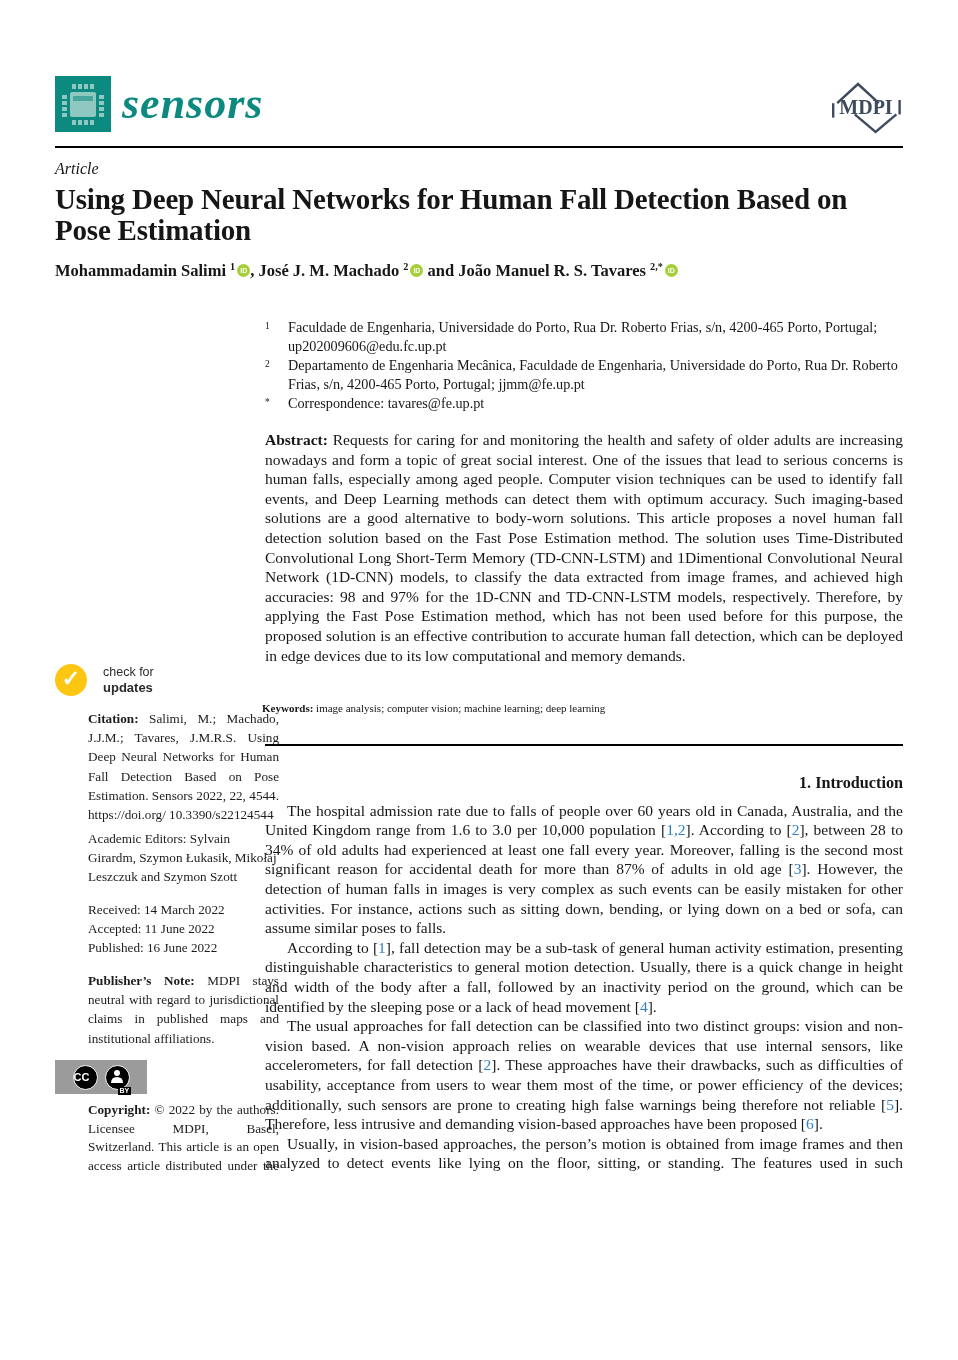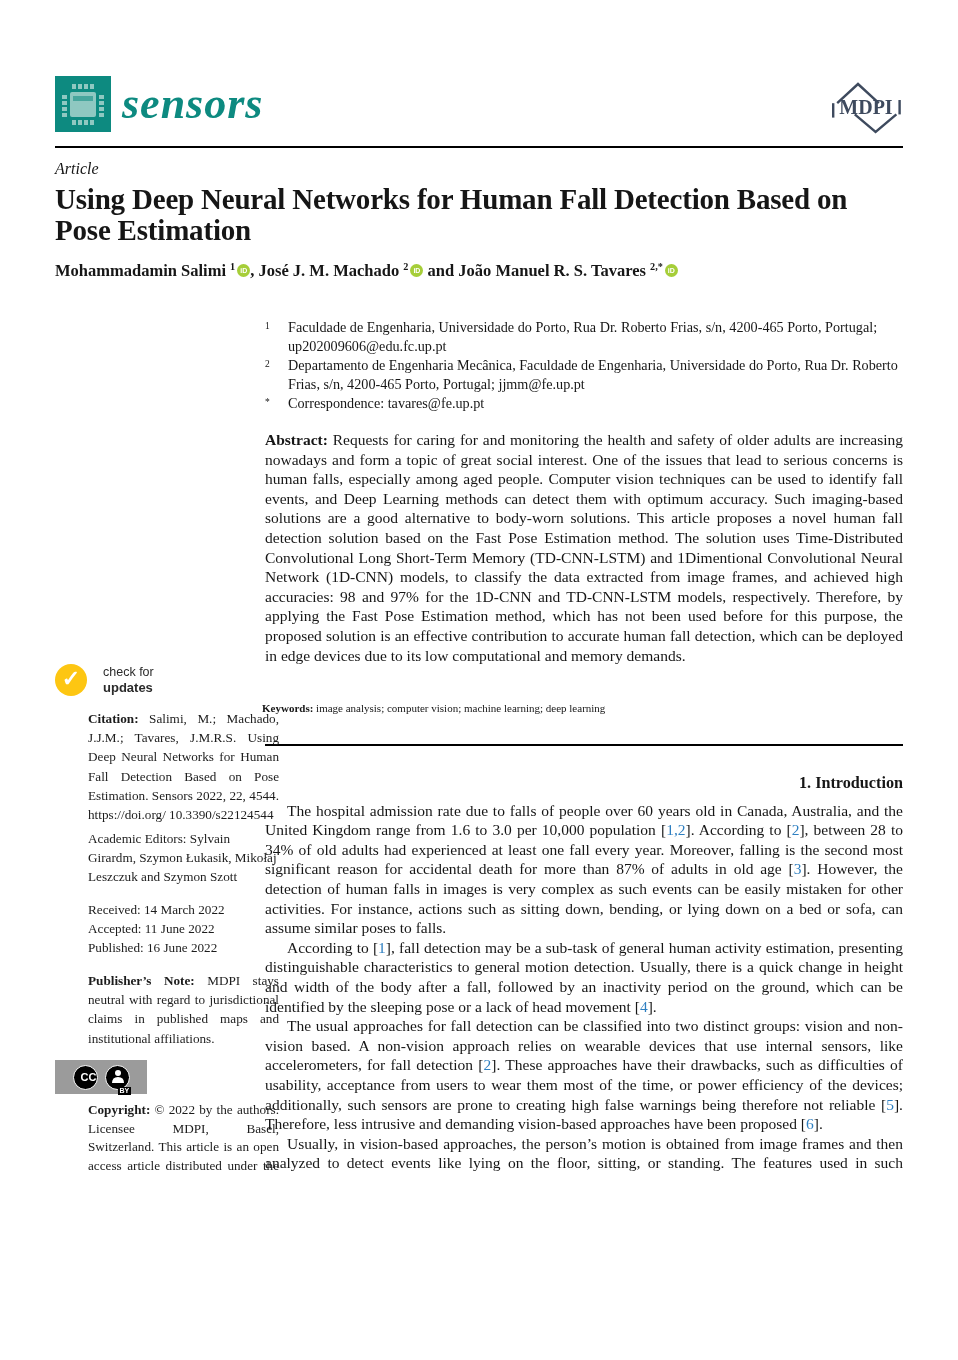--- a/index.html
+++ b/index.html
@@ -55,21 +55,21 @@
   .side{position:absolute;left:55px;width:191px;font-size:13.2px;line-height:19.2px;color:#1c1c1c;margin-left:33px;}
   .side.justify{text-align:justify;}
   .side-citation{top:709px;}
   .side-editors{top:829px;}
   .side-dates{top:900px;}
   .side-pubnote{top:971px;}
   .cc-badge{position:absolute;left:55px;top:1060px;width:92px;height:34px;background:#9b9b9b;
             display:flex;align-items:center;justify-content:center;gap:7px;cursor:pointer;}
   .cc-circle{width:25px;height:25px;border-radius:50%;background:#000;border:1.5px solid #fff;
              color:#fff;font-family:"Liberation Sans",sans-serif;font-weight:bold;font-size:11px;
-             text-align:right;line-height:22px;position:relative;}
+             text-align:left;line-height:22px;position:relative;}
   .cc-by-tag{position:absolute;left:12px;bottom:-6px;background:#000;color:#fff;font-size:7px;
              line-height:8px;padding:0 2px;font-family:"Liberation Sans",sans-serif;}
   .side-copyright{top:1101px;line-height:18.6px;}
 
   
   .footer-rule{position:absolute;left:55px;top:1302px;width:848px;height:1.6px;background:#000;}
   .footer-left{position:absolute;left:55px;top:1349px;font-size:13.8px;}
   .footer-right{position:absolute;left:55px;top:1311px;width:848px;text-align:right;font-size:13.8px;}
   .it{font-style:italic;}
 </style>

